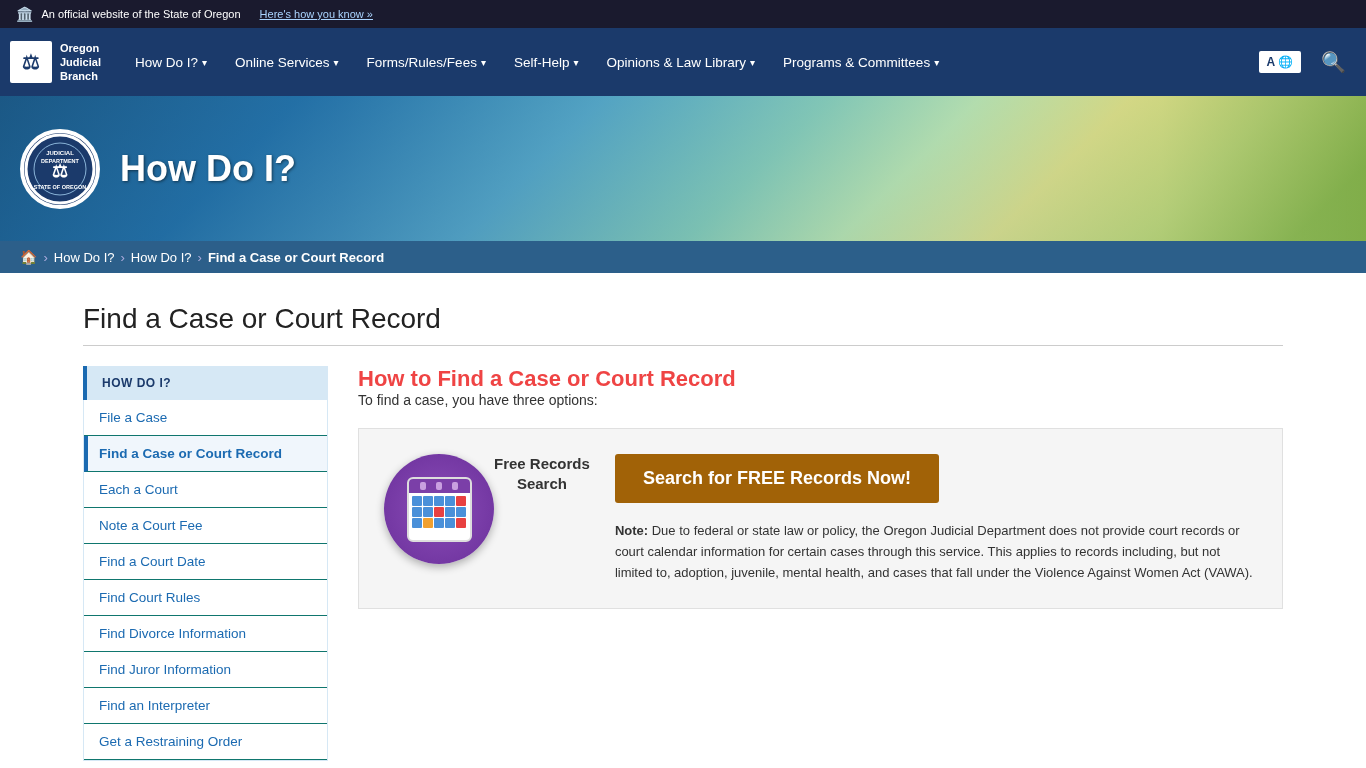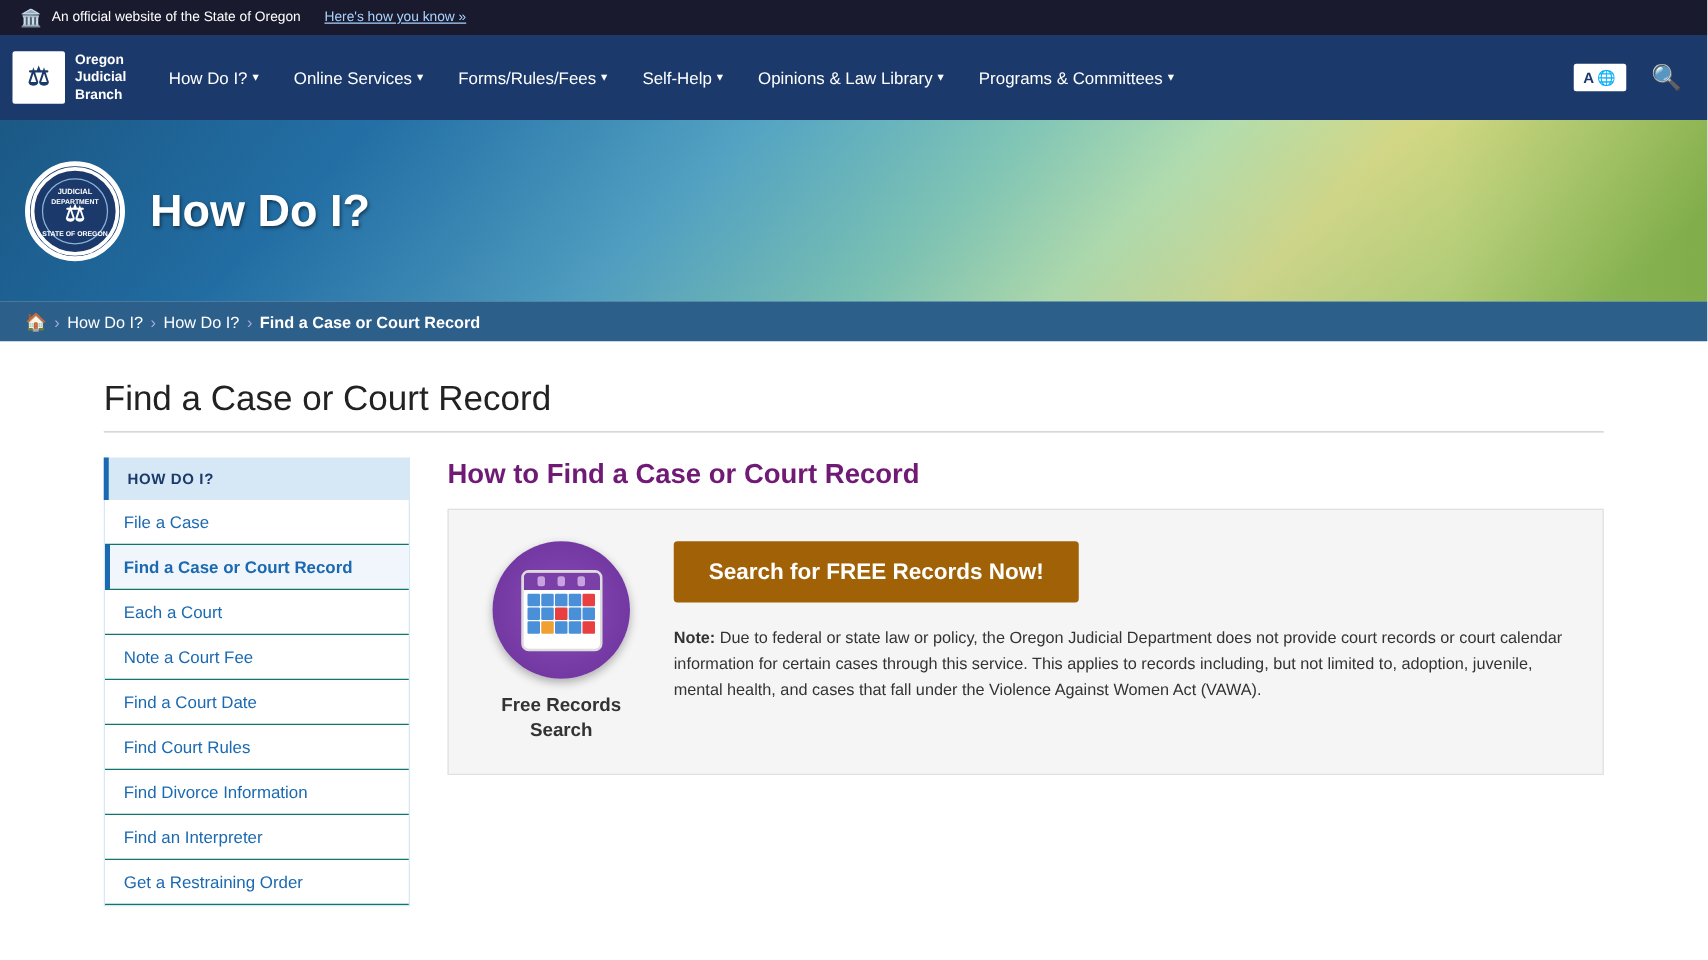--- a/index.html
+++ b/index.html
@@ -209,22 +209,22 @@
       padding-left: 11px;
       background: #f0f6fc;
     }
 
     
     .main-area {
       flex: 1;
     }
     .section-title {
       font-size: 22px;
-      color: #701a75;
-      margin-bottom: 15px;
+      color: #ef4444;
+      margin-bottom: 0;
       font-weight: bold;
     }
     .intro-text {
       font-size: 14px;
       line-height: 1.6;
       color: #333;
       margin-bottom: 8px;
     }
     .intro-sub {
       font-size: 14px;
@@ -236,22 +236,21 @@
     .record-card {
       background: #f5f5f5;
       border: 1px solid #e0e0e0;
       padding: 25px;
       display: flex;
       gap: 25px;
       align-items: flex-start;
     }
     .card-icon-section {
       display: flex;
-      flex-direction: column;
-      align-items: center;
+      align-items: flex-start;
       min-width: 130px;
     }
     .calendar-icon {
       width: 110px;
       height: 110px;
       background: radial-gradient(circle, #8b4db8 0%, #6a2f9a 100%);
       border-radius: 50%;
       display: flex;
       align-items: center;
       justify-content: center;
@@ -416,27 +415,29 @@
     <aside class="sidebar">
       <div class="sidebar-title">HOW DO I?</div>
       <nav class="sidebar-nav">
         <a href="#" class="">File a Case</a>
         <a href="#" class="active">Find a Case or Court Record</a>
         <a href="#" class="">Each a Court</a>
         <a href="#" class="">Note a Court Fee</a>
         <a href="#" class="">Find a Court Date</a>
         <a href="#" class="">Find Court Rules</a>
         <a href="#" class="">Find Divorce Information</a>
+        <a href="#" class="">Find Juror Information</a>
         <a href="#" class="">Find an Interpreter</a>
         <a href="#" class="">Get a Restraining Order</a>
       </nav>
     </aside>
 
     <main class="main-area">
       <h2 class="section-title">How to Find a Case or Court Record</h2>
+      <p class="intro-sub">To find a case, you have three options:</p>
 
       <div class="record-card">
         <div class="card-icon-section">
           <div class="calendar-icon">
             <div class="calendar-inner">
               <div class="calendar-header">
                 <div class="cal-rings">
                   <div class="cal-ring"></div>
                   <div class="cal-ring"></div>
                   <div class="cal-ring"></div>

